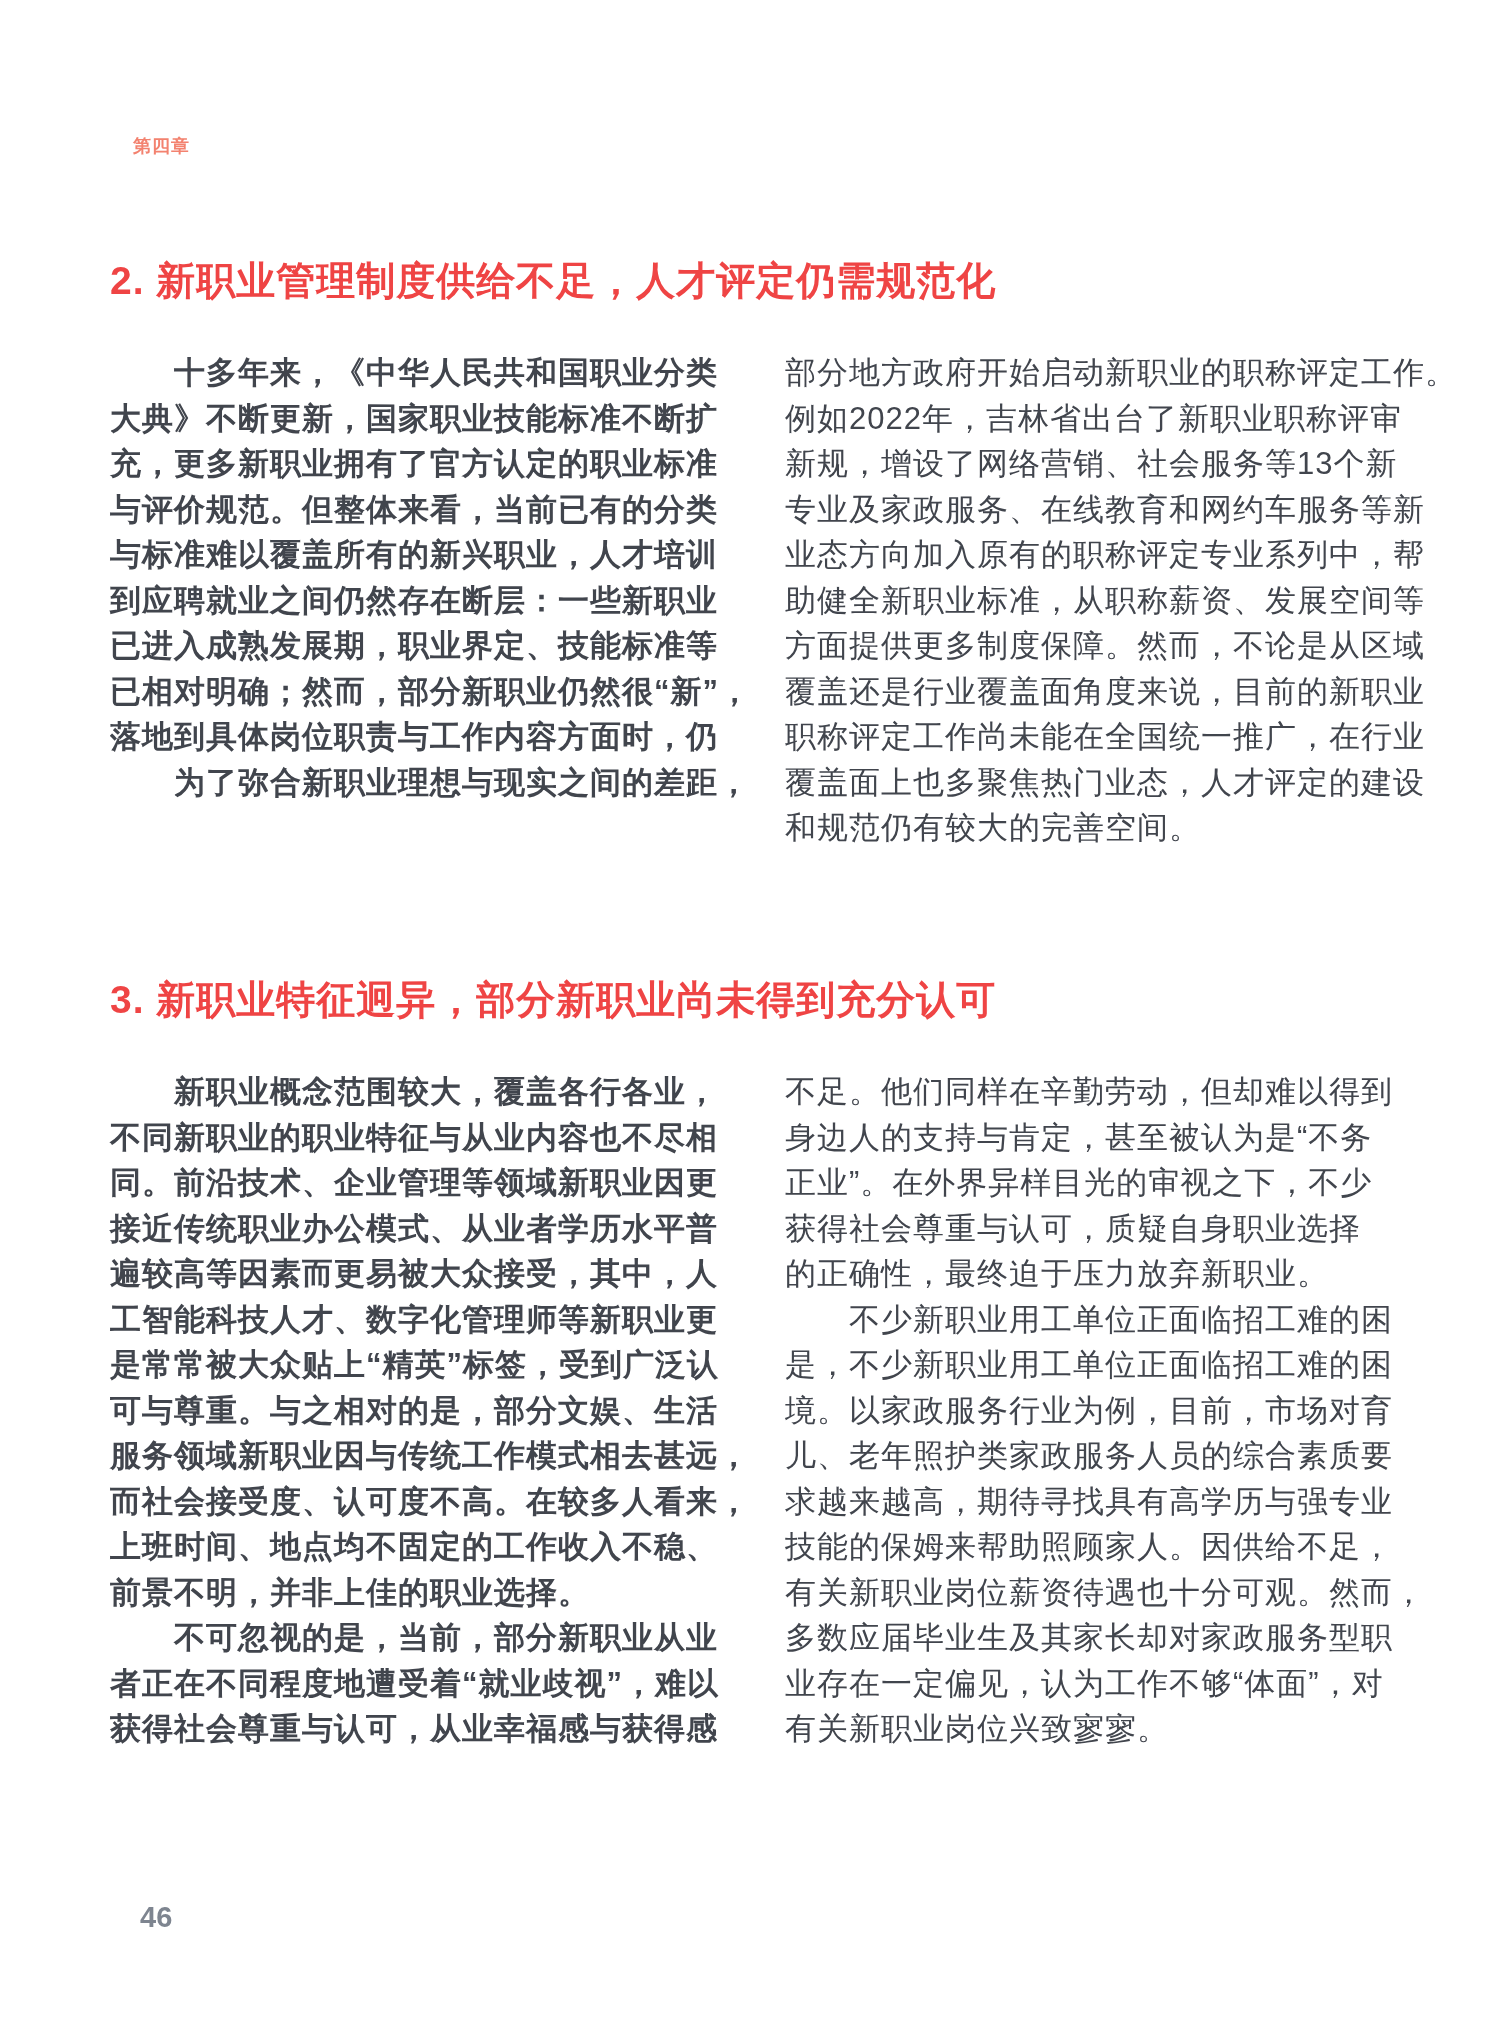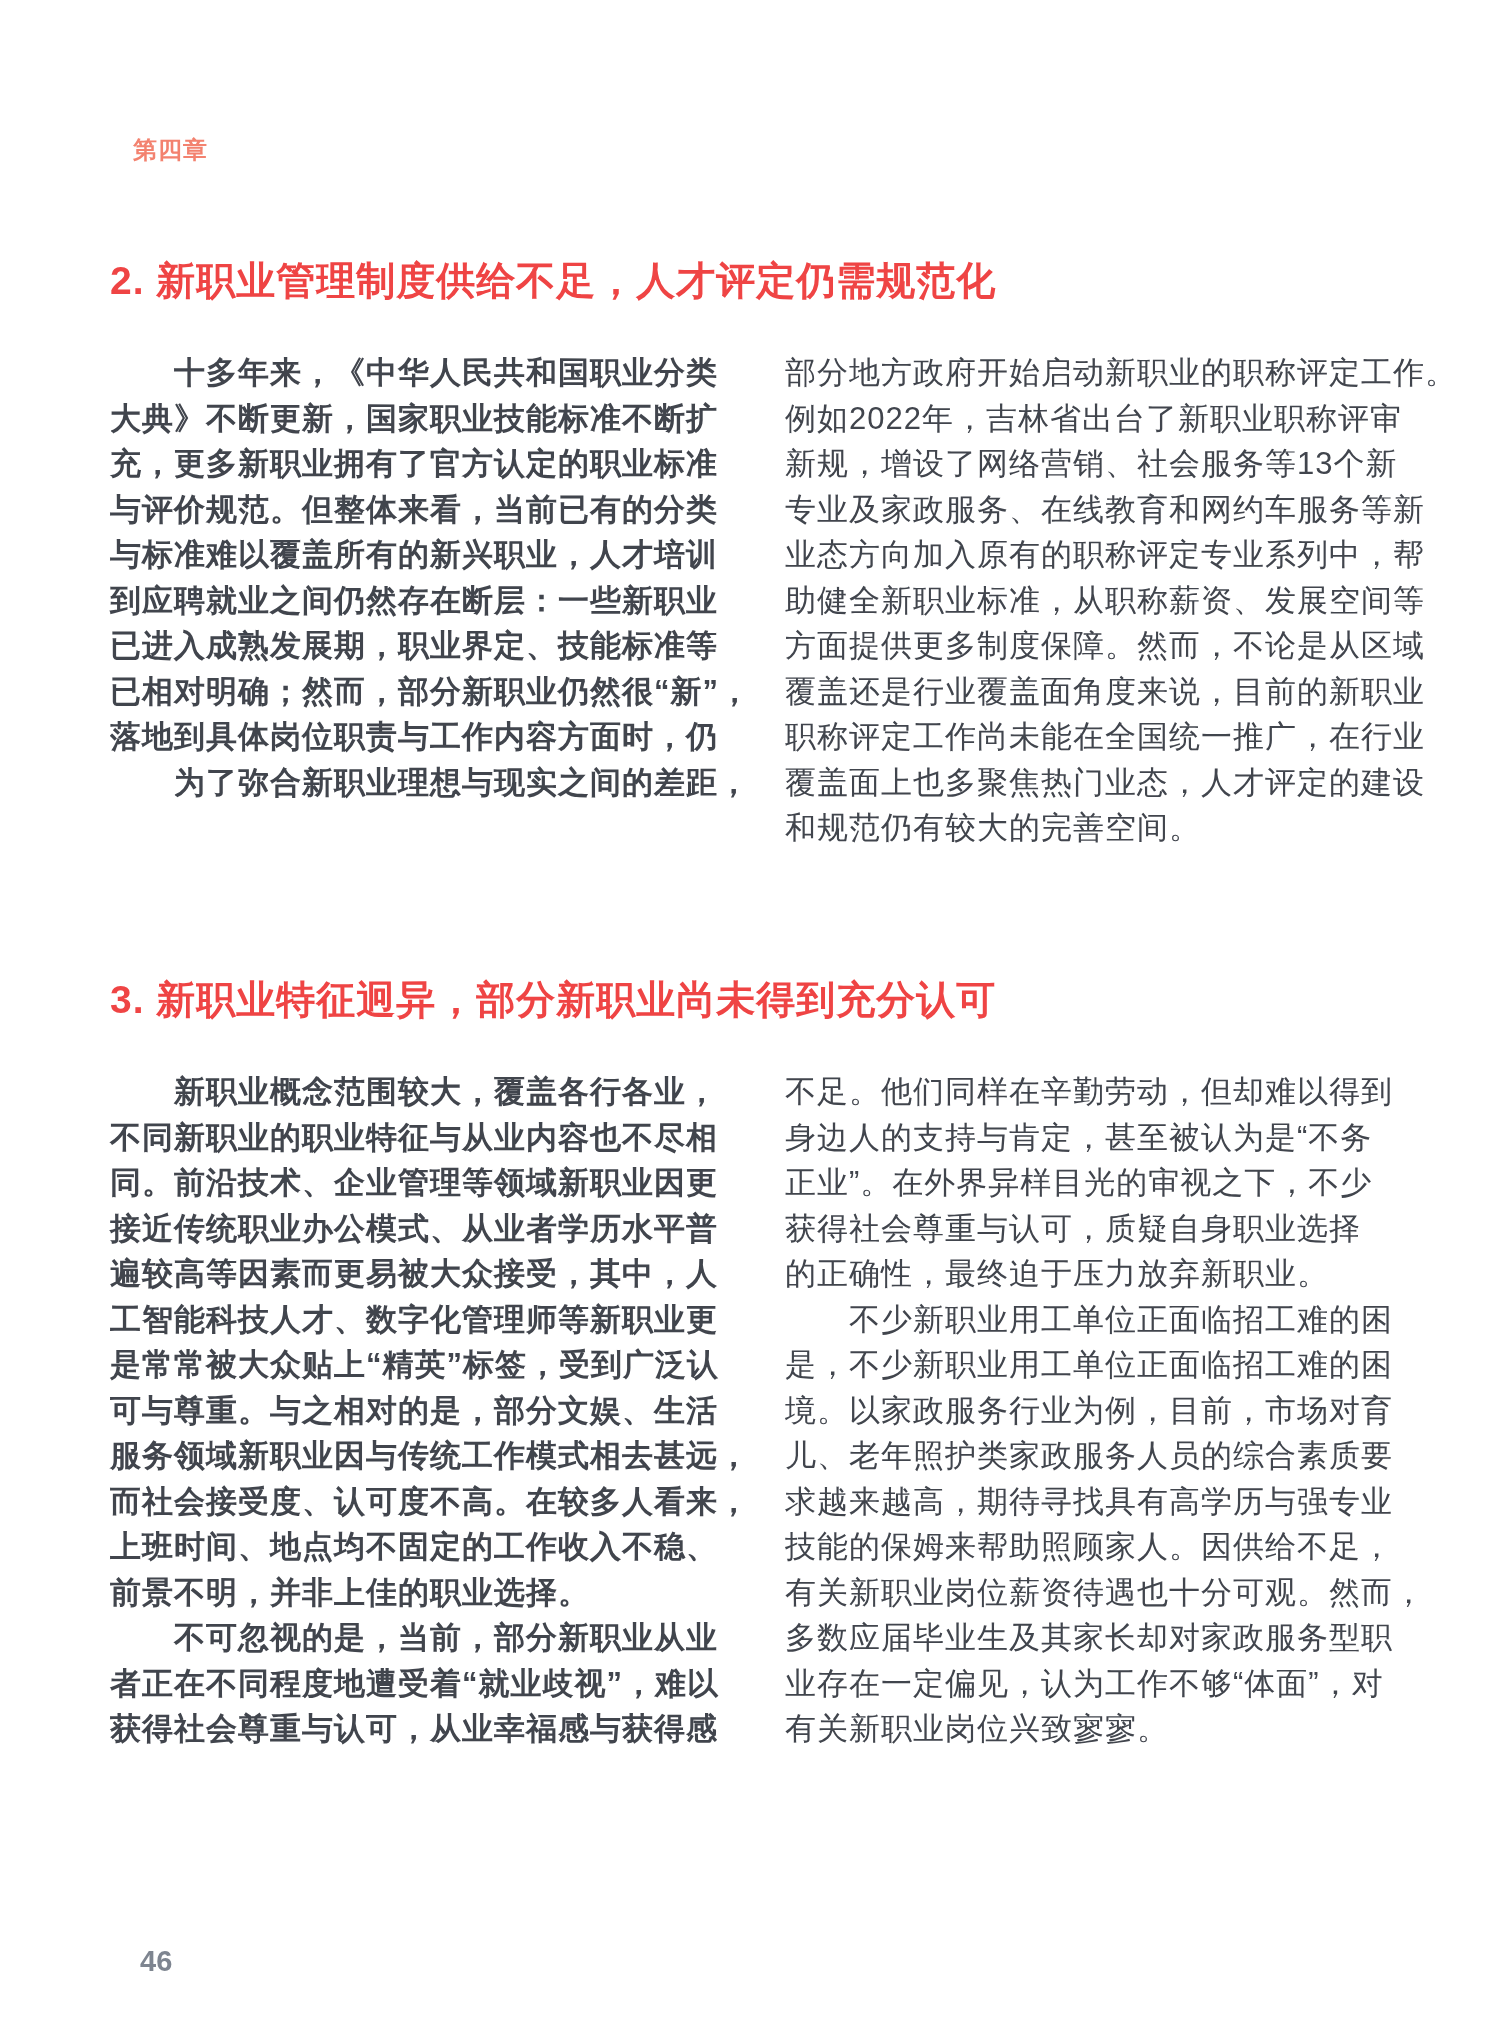--- a/index.html
+++ b/index.html
@@ -12,21 +12,21 @@
     width: 1500px;
     height: 2035px;
     background: #ffffff;
     font-family: "Liberation Sans", "DejaVu Sans", sans-serif;
     overflow: hidden;
   }
   .chapter-label {
     position: absolute;
     left: 133px;
     top: 134px;
-    font-size: 24px;
+    font-size: 18px;
     font-weight: bold;
     color: #F3826F;
     letter-spacing: 1px;
   }
   .section-heading {
     position: absolute;
     left: 110px;
     font-size: 39px;
     font-weight: bold;
     color: #ef4444;
@@ -51,21 +51,20 @@
     line-height: 45.5px;
     white-space: pre;
   }
   .page-number {
     position: absolute;
     left: 140px;
     top: 1901px;
     font-size: 29px;
     font-weight: bold;
     color: #7E8590;
-    margin-top: 44px;
   }
 </style>
 </head>
 <body>
 
 <div id="page">
 
   <div class="chapter-label">第四章</div>
 
   <div id="heading-2" class="section-heading">2. 新职业管理制度供给不足，人才评定仍需规范化</div>

